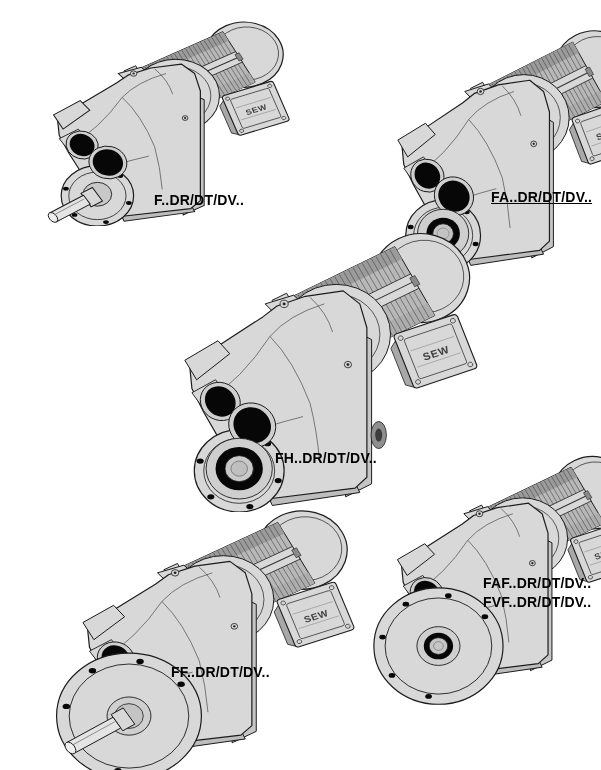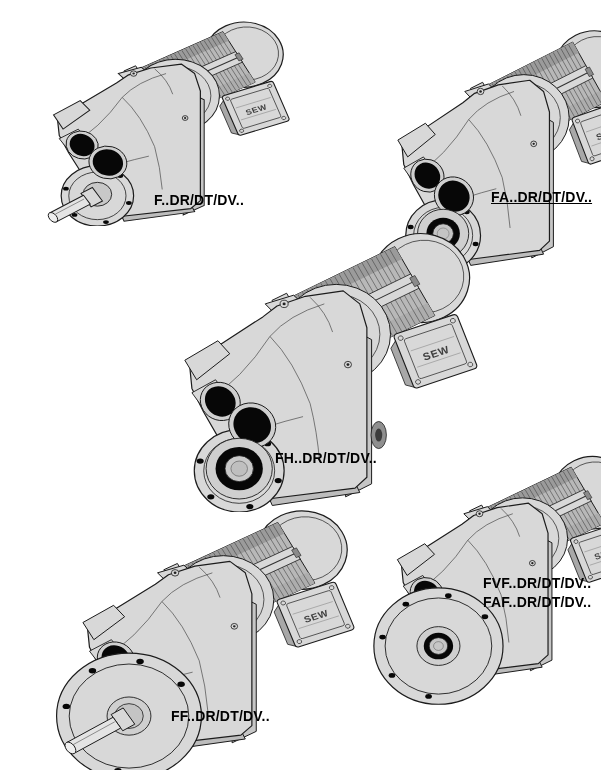--- a/index.html
+++ b/index.html
@@ -10,21 +10,21 @@
   .u1{left:4px;   top:2px;   width:246px;height:208px;}
   .u2{left:348px; top:10px;  width:254px;height:245px;}
   .u3{left:133px; top:212px; width:305px;height:284px;}
   .u4{left:10px;  top:490px; width:305px;height:275px;}
   .u5{left:328px; top:436px; width:272px;height:254px;}
   .label{position:absolute;font-weight:bold;font-size:14px;line-height:19px;color:#000;
          white-space:nowrap;letter-spacing:0.2px;}
   .l1{left:154px;top:191px;}
   .l2{left:491px;top:188px;text-decoration:underline;}
   .l3{left:275px;top:401px;margin-top:48px;}
-  .l4{left:171px;top:663px;margin-top:44px;}
+  .l4{left:171px;top:663px;}
   .l5{left:483px;top:574px;}
 </style>
 </head>
 <body>
 
 <div class="canvas">
 
   <figure class="unit u1">
     <svg viewBox="2 0 258 262" preserveAspectRatio="none">
         <g transform="rotate(-28 120 95)">
@@ -497,17 +497,17 @@
   <div class="label l2">
     <div>FA..DR/DT/DV..</div>
   </div>
   <div class="label l3">
     <div>FH..DR/DT/DV..</div>
   </div>
   <div class="label l4">
     <div>FF..DR/DT/DV..</div>
   </div>
   <div class="label l5">
+    <div>FAF..DR/DT/DV..</div>
     <div>FVF..DR/DT/DV..</div>
-    <div>FAF..DR/DT/DV..</div>
   </div>
 
 </div>
 
 </body></html>

